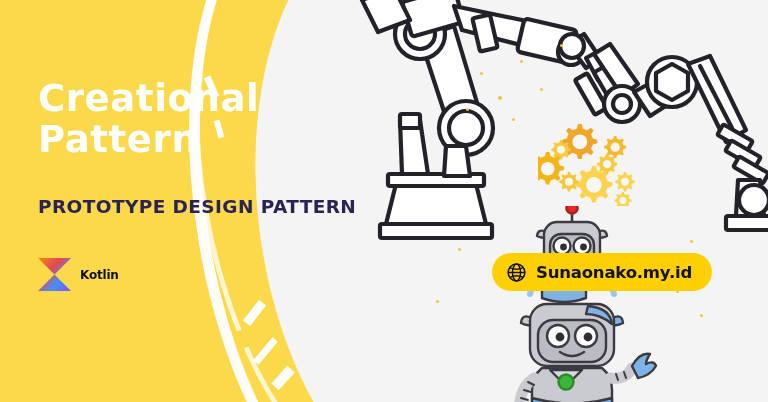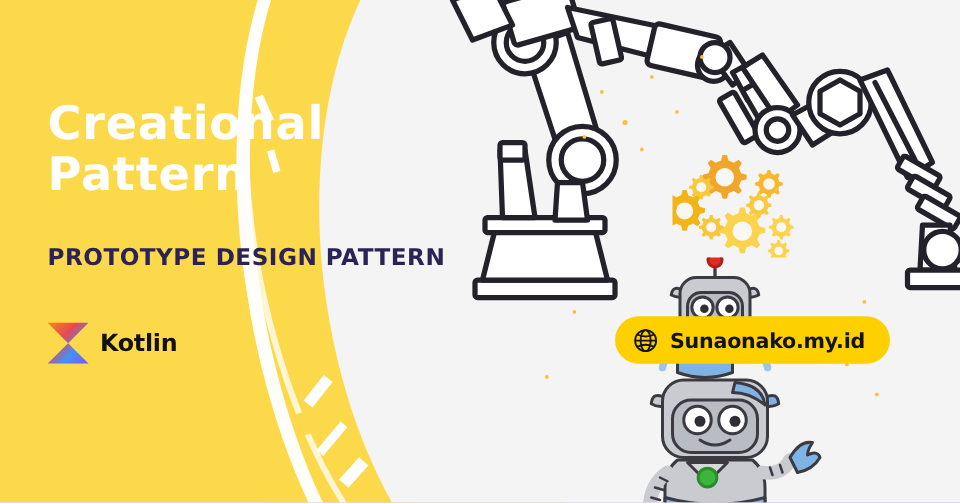--- a/index.html
+++ b/index.html
@@ -76,21 +76,21 @@
   .subtitle{
     margin:36px 0 0 0;color:#2b2356;font-size:18.5px;font-weight:bold;
     letter-spacing:.4px;line-height:22px;
     font-family:"DejaVu Sans", sans-serif;
   }
 
   
   .kotlin{position:absolute;left:38px;top:258px;display:flex;align-items:center;gap:9px;}
   .kotlin-mark{width:33px;height:33px;display:block;}
   .kotlin-name{
-    color:#111111;font-size:19px;font-weight:bold;letter-spacing:-.2px;
+    color:#111111;font-size:12px;font-weight:bold;letter-spacing:-.2px;
     font-family:"DejaVu Sans", sans-serif;
   }
 
   
   .arm-svg{position:absolute;overflow:visible;}
   .arm-left{left:358px;top:-4px;}
   .arm-right{left:560px;top:40px;}
   .ln{fill:#ffffff;stroke:#23222b;stroke-width:4.2;stroke-linejoin:round;stroke-linecap:round;}
   .ln-none{fill:none;stroke:#23222b;stroke-width:4.2;stroke-linejoin:round;stroke-linecap:round;}
 

